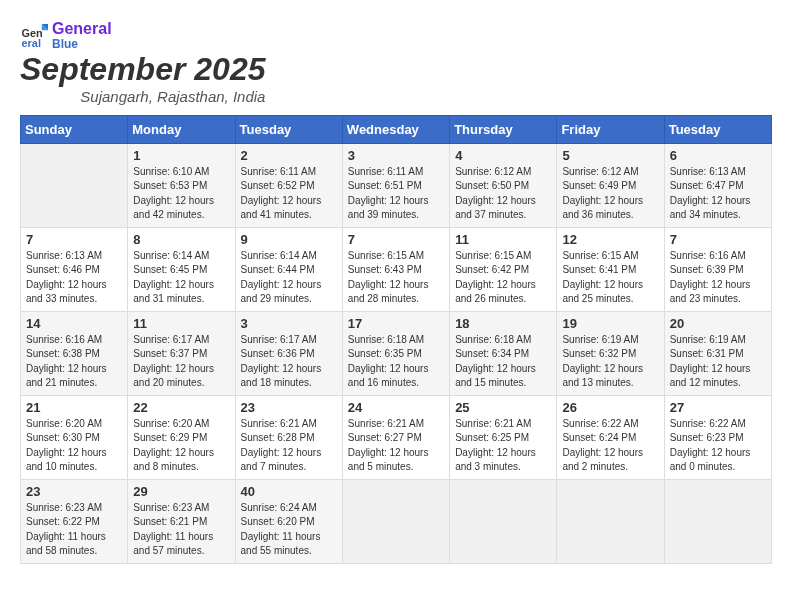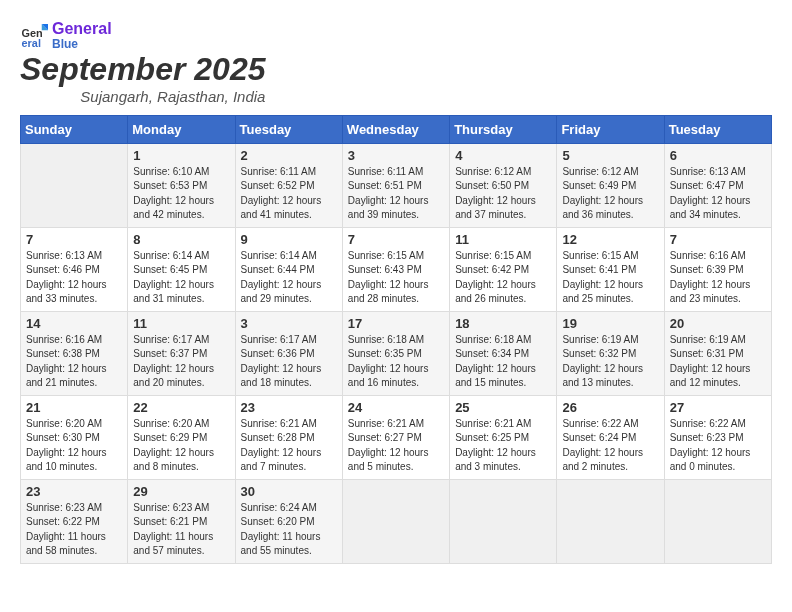--- a/index.html
+++ b/index.html
@@ -326,21 +326,21 @@
 and 58 minutes.</div>
         </td>
         <td>
           <span class="day-num">29</span>
           <div class="day-info" style="white-space: pre-line;">Sunrise: 6:23 AM
 Sunset: 6:21 PM
 Daylight: 11 hours
 and 57 minutes.</div>
         </td>
         <td>
-          <span class="day-num">30</span>
+          <span class="day-num">40</span>
           <div class="day-info" style="white-space: pre-line;">Sunrise: 6:24 AM
 Sunset: 6:20 PM
 Daylight: 11 hours
 and 55 minutes.</div>
         </td>
         <td class="empty"></td>
         <td class="empty"></td>
         <td class="empty"></td>
         <td class="empty"></td>
       </tr>

